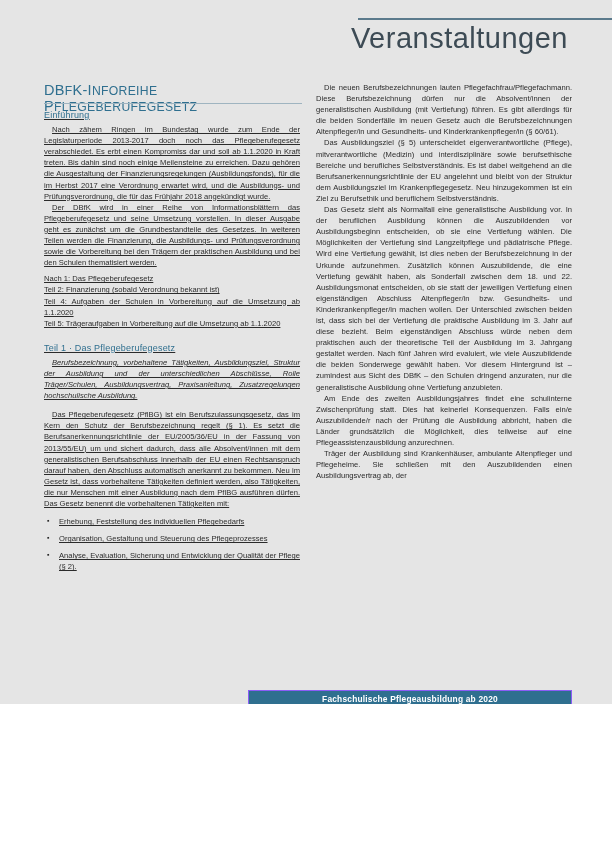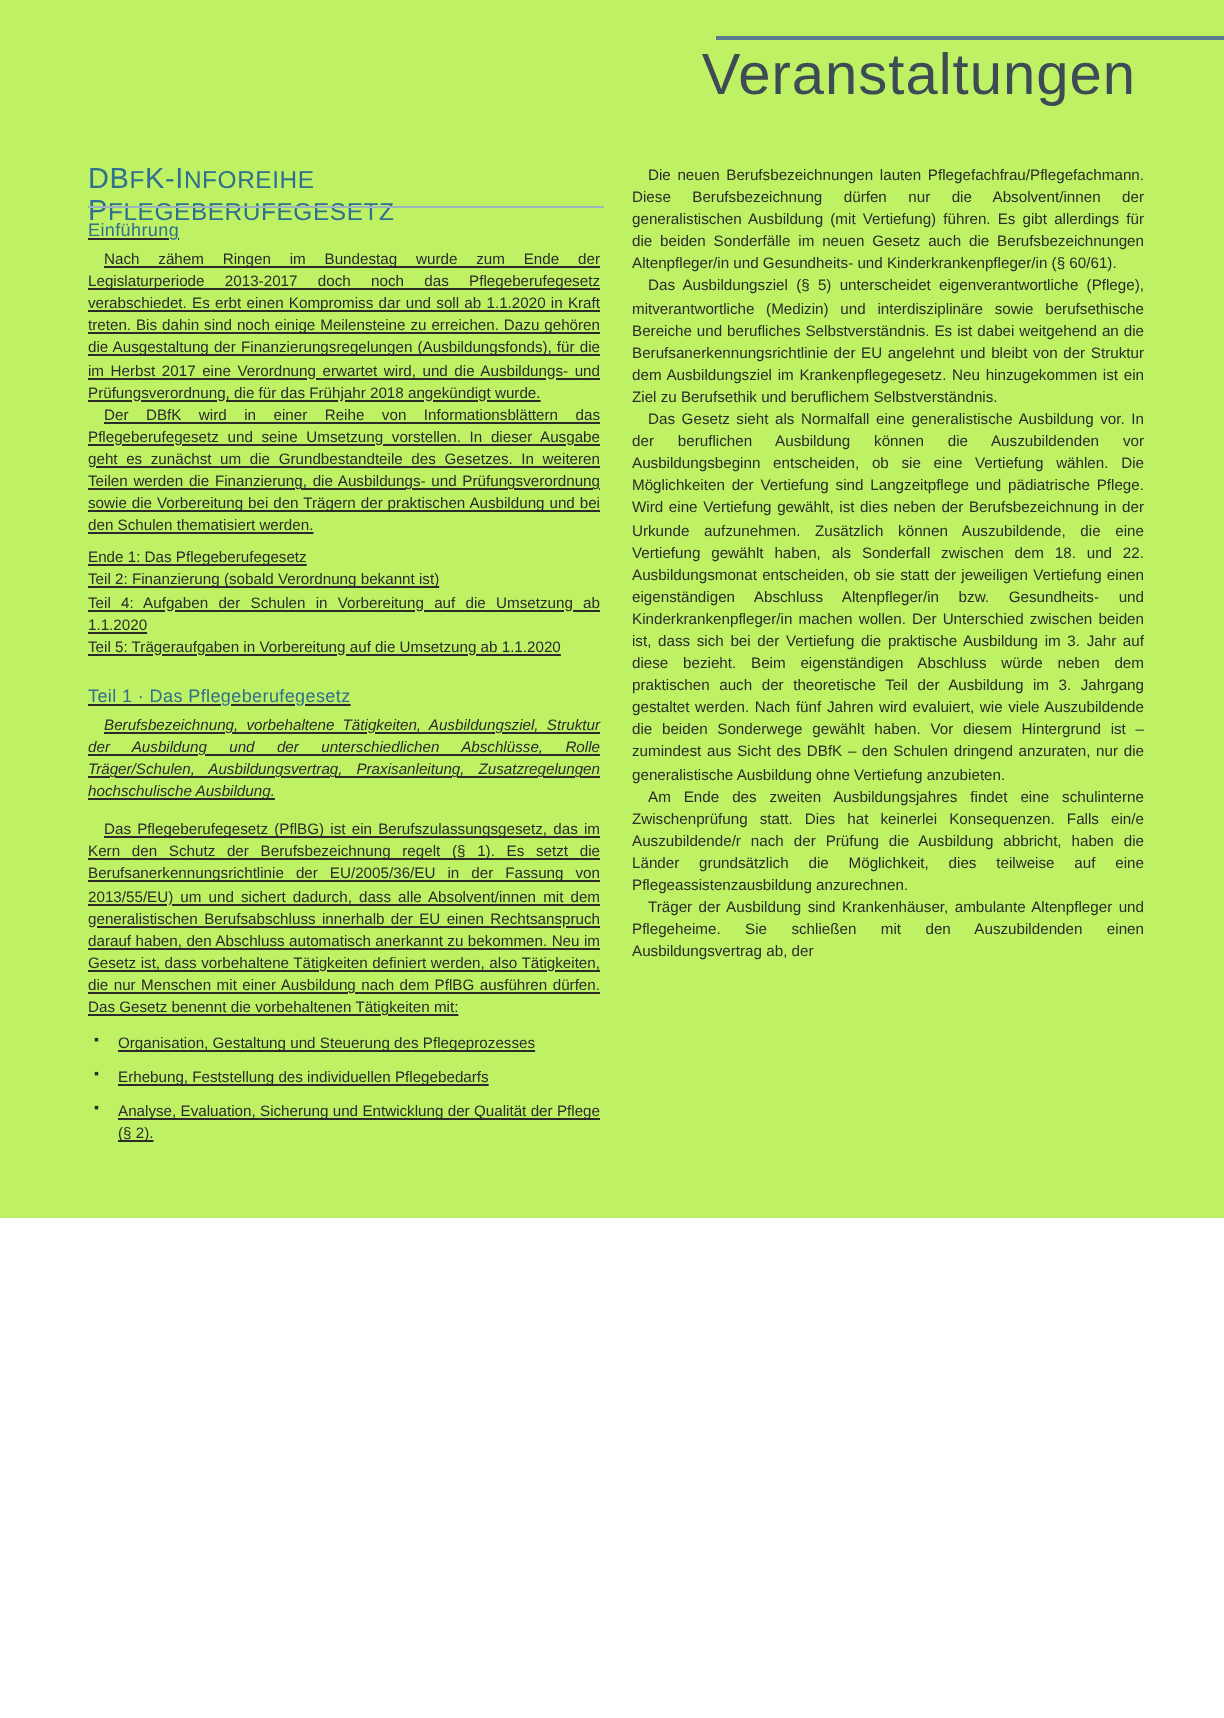--- a/index.html
+++ b/index.html
@@ -3,22 +3,22 @@
 <meta charset="utf-8">
 <style>
   html, body {
     margin: 0;
     padding: 0;
     background: #ffffff;
   }
   .page {
     position: relative;
     width: 612px;
-    height: 609px;
-    background: #bef264;
+    height: 704px;
+    background: #e5e5e5;
     font-family: "Liberation Sans", sans-serif;
     overflow: hidden;
     box-sizing: border-box;
   }
   .header-rule {
     position: absolute;
     left: 358px;
     top: 18px;
     width: 254px;
     height: 2px;
@@ -259,32 +259,32 @@
   <div class="section-title">
     DB<span class="small">F</span>K-I<span class="small">NFOREIHE</span> P<span class="small">FLEGEBERUFEGESETZ</span>
   </div>
   <div class="title-rule"></div>
 
   <div class="col left">
     <div class="sub-head">Einführung</div>
     <p>Nach zähem Ringen im Bundestag wurde zum Ende der Legislaturperiode 2013-2017 doch noch das Pflegeberufegesetz verabschiedet. Es erbt einen Kompromiss dar und soll ab 1.1.2020 in Kraft treten. Bis dahin sind noch einige Meilensteine zu erreichen. Dazu gehören die Ausgestaltung der Finanzierungsregelungen (Ausbildungsfonds), für die im Herbst 2017 eine Verordnung erwartet wird, und die Ausbildungs- und Prüfungsverordnung, die für das Frühjahr 2018 angekündigt wurde.</p>
     <p>Der DBfK wird in einer Reihe von Informationsblättern das Pflegeberufegesetz und seine Umsetzung vorstellen. In dieser Ausgabe geht es zunächst um die Grundbestandteile des Gesetzes. In weiteren Teilen werden die Finanzierung, die Ausbildungs- und Prüfungsverordnung sowie die Vorbereitung bei den Trägern der praktischen Ausbildung und bei den Schulen thematisiert werden.</p>
     <div class="gap-sm"></div>
-    <p class="list-line">Ende 1: Das Pflegeberufegesetz</p>
+    <p class="list-line">Nach 1: Das Pflegeberufegesetz</p>
     <p class="list-line">Teil 2: Finanzierung (sobald Verordnung bekannt ist)</p>
     <p class="list-line">Teil 4: Aufgaben der Schulen in Vorbereitung auf die Umsetzung ab 1.1.2020</p>
     <p class="list-line">Teil 5: Trägeraufgaben in Vorbereitung auf die Umsetzung ab 1.1.2020</p>
     <div class="gap-sm"></div>
     <div class="sub-head mt">Teil 1 · Das Pflegeberufegesetz</div>
     <p class="italic">Berufsbezeichnung, vorbehaltene Tätigkeiten, Ausbildungsziel, Struktur der Ausbildung und der unterschiedlichen Abschlüsse, Rolle Träger/Schulen, Ausbildungsvertrag, Praxisanleitung, Zusatzregelungen hochschulische Ausbildung.</p>
     <div class="gap"></div>
     <p>Das Pflegeberufegesetz (PflBG) ist ein Berufszulassungsgesetz, das im Kern den Schutz der Berufsbezeichnung regelt (§ 1). Es setzt die Berufsanerkennungsrichtlinie der EU/2005/36/EU in der Fassung von 2013/55/EU) um und sichert dadurch, dass alle Absolvent/innen mit dem generalistischen Berufsabschluss innerhalb der EU einen Rechtsanspruch darauf haben, den Abschluss automatisch anerkannt zu bekommen. Neu im Gesetz ist, dass vorbehaltene Tätigkeiten definiert werden, also Tätigkeiten, die nur Menschen mit einer Ausbildung nach dem PflBG ausführen dürfen. Das Gesetz benennt die vorbehaltenen Tätigkeiten mit:</p>
     <ul class="bullets">
+      <li>Erhebung, Feststellung des individuellen Pflegebedarfs</li>
       <li>Organisation, Gestaltung und Steuerung des Pflegeprozesses</li>
-      <li>Erhebung, Feststellung des individuellen Pflegebedarfs</li>
       <li>Analyse, Evaluation, Sicherung und Entwicklung der Qualität der Pflege (§ 2).</li>
     </ul>
   </div>
 
   <div class="col right">
     <p>Die neuen Berufsbezeichnungen lauten Pflegefachfrau/Pflegefachmann. Diese Berufsbezeichnung dürfen nur die Absolvent/innen der generalistischen Ausbildung (mit Vertiefung) führen. Es gibt allerdings für die beiden Sonderfälle im neuen Gesetz auch die Berufsbezeichnungen Altenpfleger/in und Gesundheits- und Kinderkrankenpfleger/in (§ 60/61).</p>
     <p>Das Ausbildungsziel (§ 5) unterscheidet eigenverantwortliche (Pflege), mitverantwortliche (Medizin) und interdisziplinäre sowie berufsethische Bereiche und berufliches Selbstverständnis. Es ist dabei weitgehend an die Berufsanerkennungsrichtlinie der EU angelehnt und bleibt von der Struktur dem Ausbildungsziel im Krankenpflegegesetz. Neu hinzugekommen ist ein Ziel zu Berufsethik und beruflichem Selbstverständnis.</p>
     <p>Das Gesetz sieht als Normalfall eine generalistische Ausbildung vor. In der beruflichen Ausbildung können die Auszubildenden vor Ausbildungsbeginn entscheiden, ob sie eine Vertiefung wählen. Die Möglichkeiten der Vertiefung sind Langzeitpflege und pädiatrische Pflege. Wird eine Vertiefung gewählt, ist dies neben der Berufsbezeichnung in der Urkunde aufzunehmen. Zusätzlich können Auszubildende, die eine Vertiefung gewählt haben, als Sonderfall zwischen dem 18. und 22. Ausbildungsmonat entscheiden, ob sie statt der jeweiligen Vertiefung einen eigenständigen Abschluss Altenpfleger/in bzw. Gesundheits- und Kinderkrankenpfleger/in machen wollen. Der Unterschied zwischen beiden ist, dass sich bei der Vertiefung die praktische Ausbildung im 3. Jahr auf diese bezieht. Beim eigenständigen Abschluss würde neben dem praktischen auch der theoretische Teil der Ausbildung im 3. Jahrgang gestaltet werden. Nach fünf Jahren wird evaluiert, wie viele Auszubildende die beiden Sonderwege gewählt haben. Vor diesem Hintergrund ist – zumindest aus Sicht des DBfK – den Schulen dringend anzuraten, nur die generalistische Ausbildung ohne Vertiefung anzubieten.</p>
     <p>Am Ende des zweiten Ausbildungsjahres findet eine schulinterne Zwischenprüfung statt. Dies hat keinerlei Konsequenzen. Falls ein/e Auszubildende/r nach der Prüfung die Ausbildung abbricht, haben die Länder grundsätzlich die Möglichkeit, dies teilweise auf eine Pflegeassistenzausbildung anzurechnen.</p>
     <p>Träger der Ausbildung sind Krankenhäuser, ambulante Altenpfleger und Pflegeheime. Sie schließen mit den Auszubildenden einen Ausbildungsvertrag ab, der</p>

